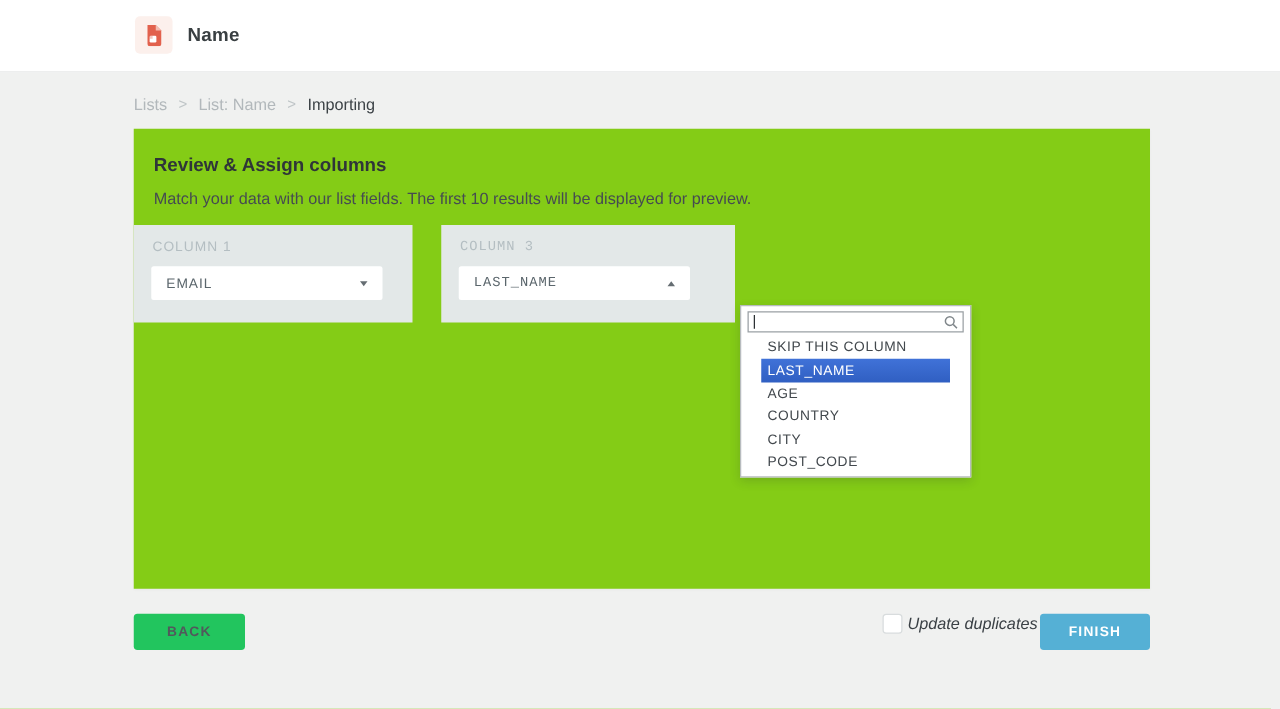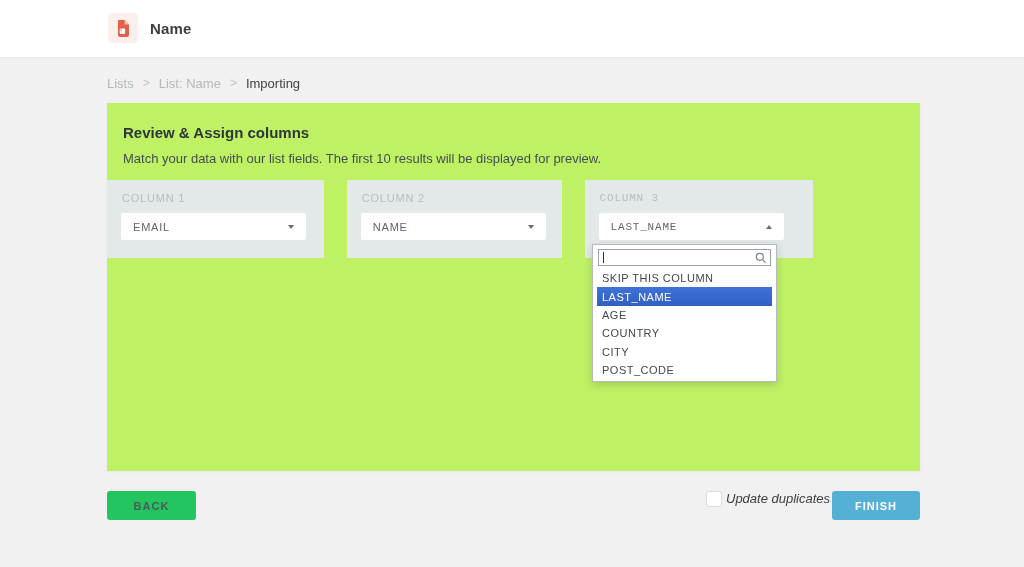--- a/index.html
+++ b/index.html
@@ -33,21 +33,21 @@
     display:flex;align-items:center;gap:9px;
     font-size:13px;color:#b2b8bb;
   }
   .crumb{color:#b2b8bb;cursor:pointer;}
   .crumb-sep{color:#bfc5c7;font-size:12px;}
   .crumb.active{color:#3d4347;}
 
   
   .card{
     position:absolute;left:107px;top:103px;width:813px;height:368px;
-    background:#bef264;box-shadow:0 1px 2px rgba(40,50,60,.04);
+    background:#84cc16;box-shadow:0 1px 2px rgba(40,50,60,.04);
   }
   .card-title{
     margin:0;position:absolute;left:16px;top:21px;
     font-size:15px;font-weight:bold;color:#2f3539;
   }
   .card-subtitle{
     margin:0;position:absolute;left:16px;top:48px;
     font-size:13px;color:#464c51;
   }
 
@@ -97,21 +97,21 @@
     position:relative;margin:4px 5px 0;height:17px;box-sizing:border-box;
     border:1px solid #9aa0a4;background:#fff;
   }
   .dd-search input{
     position:absolute;inset:0;width:100%;height:100%;box-sizing:border-box;
     border:none;outline:none;background:transparent;
     font-family:inherit;font-size:11px;padding:0 16px 0 5px;color:#33383c;
   }
   .text-cursor{position:absolute;left:4px;top:2px;width:1px;height:11px;background:#2c3134;}
   .dd-search svg{position:absolute;right:3px;top:2px;}
-  .dd-list{list-style:none;margin:3px 0 0;padding:0 4px;}
+  .dd-list{list-style:none;margin:3px 12px 0;padding:0 4px;}
   .dd-list li{
     height:18.4px;display:flex;align-items:center;padding:0 5px;
     font-size:11px;letter-spacing:.5px;color:#42484d;cursor:pointer;
   }
   .dd-list li.highlighted{
     background:linear-gradient(180deg,#4072d8,#305fc2);color:#ffffff;
   }
 
   
   .btn{
@@ -158,27 +158,20 @@
 
   <main class="card">
     <h1 class="card-title">Review &amp; Assign columns</h1>
     <p class="card-subtitle">Match your data with our list fields. The first 10 results will be displayed for preview.</p>
 
     <div class="band">
       <section class="colhead c1">
         <div class="col-label">COLUMN 1</div>
         <div class="select">
           <span class="sel-text">EMAIL</span>
-          <span class="caret-down"></span>
-        </div>
-      </section>
-      <section class="colhead c2">
-        <div class="col-label">COLUMN 2</div>
-        <div class="select">
-          <span class="sel-text">NAME</span>
           <span class="caret-down"></span>
         </div>
       </section>
       <section class="colhead c3">
         <div class="col-label">COLUMN 3</div>
         <div class="select">
           <span class="sel-text">LAST_NAME</span>
           <span class="caret-up"></span>
         </div>
       </section>

